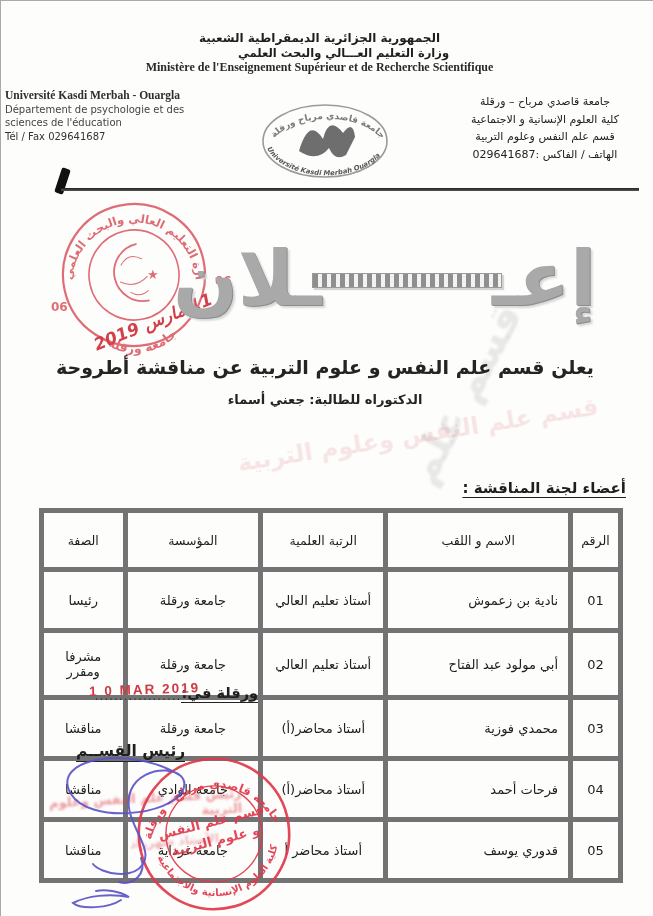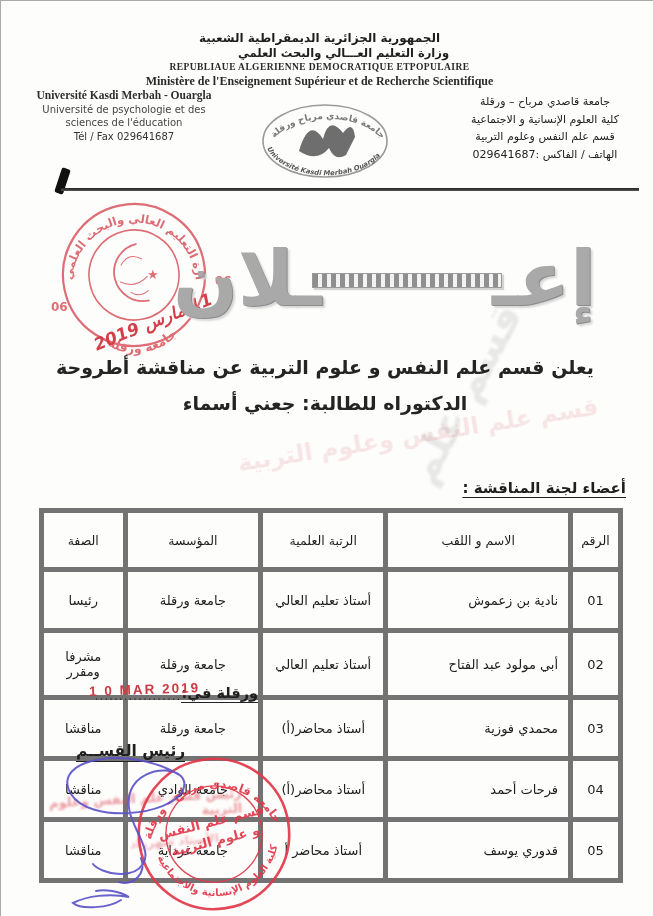--- a/index.html
+++ b/index.html
@@ -5,21 +5,21 @@
   html,body{margin:0;padding:0;background:#e8e8e8;}
   .page{position:relative;width:653px;height:916px;margin:0 auto;background:#fdfdfc;
         border:1px solid #a9a9a9;overflow:hidden;
         font-family:"DejaVu Sans",sans-serif;color:#1f1f1f;}
   
   .hdr-center{position:absolute;top:30px;left:0;right:16px;text-align:center;line-height:1.25;}
   .hdr-ar1{font-size:12px;font-weight:bold;direction:rtl;}
   .hdr-ar2{font-size:11.5px;font-weight:bold;direction:rtl;padding-left:48px;}
   .hdr-fr1{font-size:9.5px;font-weight:bold;font-family:"Liberation Serif",serif;letter-spacing:.4px;color:#2a2a2a;margin-top:2px;}
   .hdr-fr2{font-size:12px;font-weight:bold;font-family:"Liberation Serif",serif;color:#2a2a2a;}
-  .left-block{position:absolute;top:87px;left:4px;width:238px;text-align:center;color:#2e2e2e;line-height:1.3;}
+  .left-block{position:absolute;top:87px;left:4px;width:238px;text-align:left;color:#2e2e2e;line-height:1.3;}
   .lb1{font-size:11.5px;font-weight:bold;font-family:"Liberation Serif",serif;}
   .lb2{font-size:9px;color:#555;}
   .lb3,.lb4{font-size:10px;color:#444;}
   .lb5{font-size:10px;color:#333;margin-top:1px;}
   .right-block{position:absolute;top:92px;right:0;width:218px;text-align:center;direction:rtl;
                font-size:11px;line-height:1.6;color:#222;}
   .logo{position:absolute;top:90px;left:238px;}
   
   .rule{position:absolute;top:187px;left:60px;width:578px;height:3px;
         background:linear-gradient(#222,#555);}
@@ -37,21 +37,21 @@
           display:flex;direction:rtl;align-items:center;color:#a9a9a9;}
   .banner-letter{font-size:76px;font-weight:bold;line-height:1;
                  text-shadow:1px 1px 0 #8d8d8d,3px 3px 2px #d8d8d8;}
   .banner-strip{flex:1;height:13px;margin:2px -10px 0 -10px;border:1px solid #9a9a9a;
                 background:repeating-linear-gradient(90deg,#8f8f8f 0 5px,#f2f2f2 5px 9px);
                 box-shadow:2px 2px 1px #d4d4d4;z-index:1;}
   
   .main-lines{position:absolute;top:355px;left:35px;right:40px;direction:rtl;text-align:center;
               font-weight:bold;color:#242424;}
   .main-l1{font-size:19px;margin-bottom:14px;}
-  .main-l2{font-size:19px;margin-bottom:28px;}
+  .main-l2{font-size:13px;margin-bottom:28px;}
   .main-l3{font-size:19.5px;}
   .committee-heading{position:absolute;top:478px;right:28px;direction:rtl;font-size:15px;
                      font-weight:bold;text-decoration:underline;text-underline-offset:4px;}
   
   table.committee{position:absolute;top:507px;left:38px;width:584px;direction:rtl;
                   border-collapse:collapse;font-size:13px;color:#1d1d1d;}
   table.committee th,table.committee td{border:5px solid #737373;padding:16px 6px;}
   table.committee th{height:22px;font-size:12.5px;font-weight:normal;text-align:center;}
   table.committee td{height:24px;text-align:center;}
   table.committee td.cell-name{text-align:right;padding-right:10px;}
@@ -78,27 +78,26 @@
   svg text{font-family:"DejaVu Sans",sans-serif;}
 </style>
 </head>
 <body>
 
 <div class="page">
 
   <div class="hdr-center">
     <div class="hdr-ar1">الجمهورية الجزائرية الديمقراطية الشعبية</div>
     <div class="hdr-ar2">وزارة التعليم العـــالي والبحث العلمي</div>
-    <div class="hdr-fr1">REPUBLIAUE ALGERIENNE DEMOCRATIQUE ETPOPULAIRE</div>
     <div class="hdr-fr2">Ministère de l'Enseignement Supérieur et de Recherche Scientifique</div>
   </div>
 
   <div class="left-block">
     <div class="lb1">Université Kasdi Merbah - Ouargla</div>
-    <div class="lb3">Université de psychologie et des</div>
+    <div class="lb3">Département de psychologie et des</div>
     <div class="lb4">sciences de l'éducation</div>
     <div class="lb5">Tél / Fax 029641687</div>
   </div>
 
   <div class="right-block">
     <div>جامعة قاصدي مرباح – ورقلة</div>
     <div>كلية العلوم الإنسانية و الاجتماعية</div>
     <div>قسم علم النفس وعلوم التربية</div>
     <div>الهاتف / الفاكس :029641687</div>
   </div>

